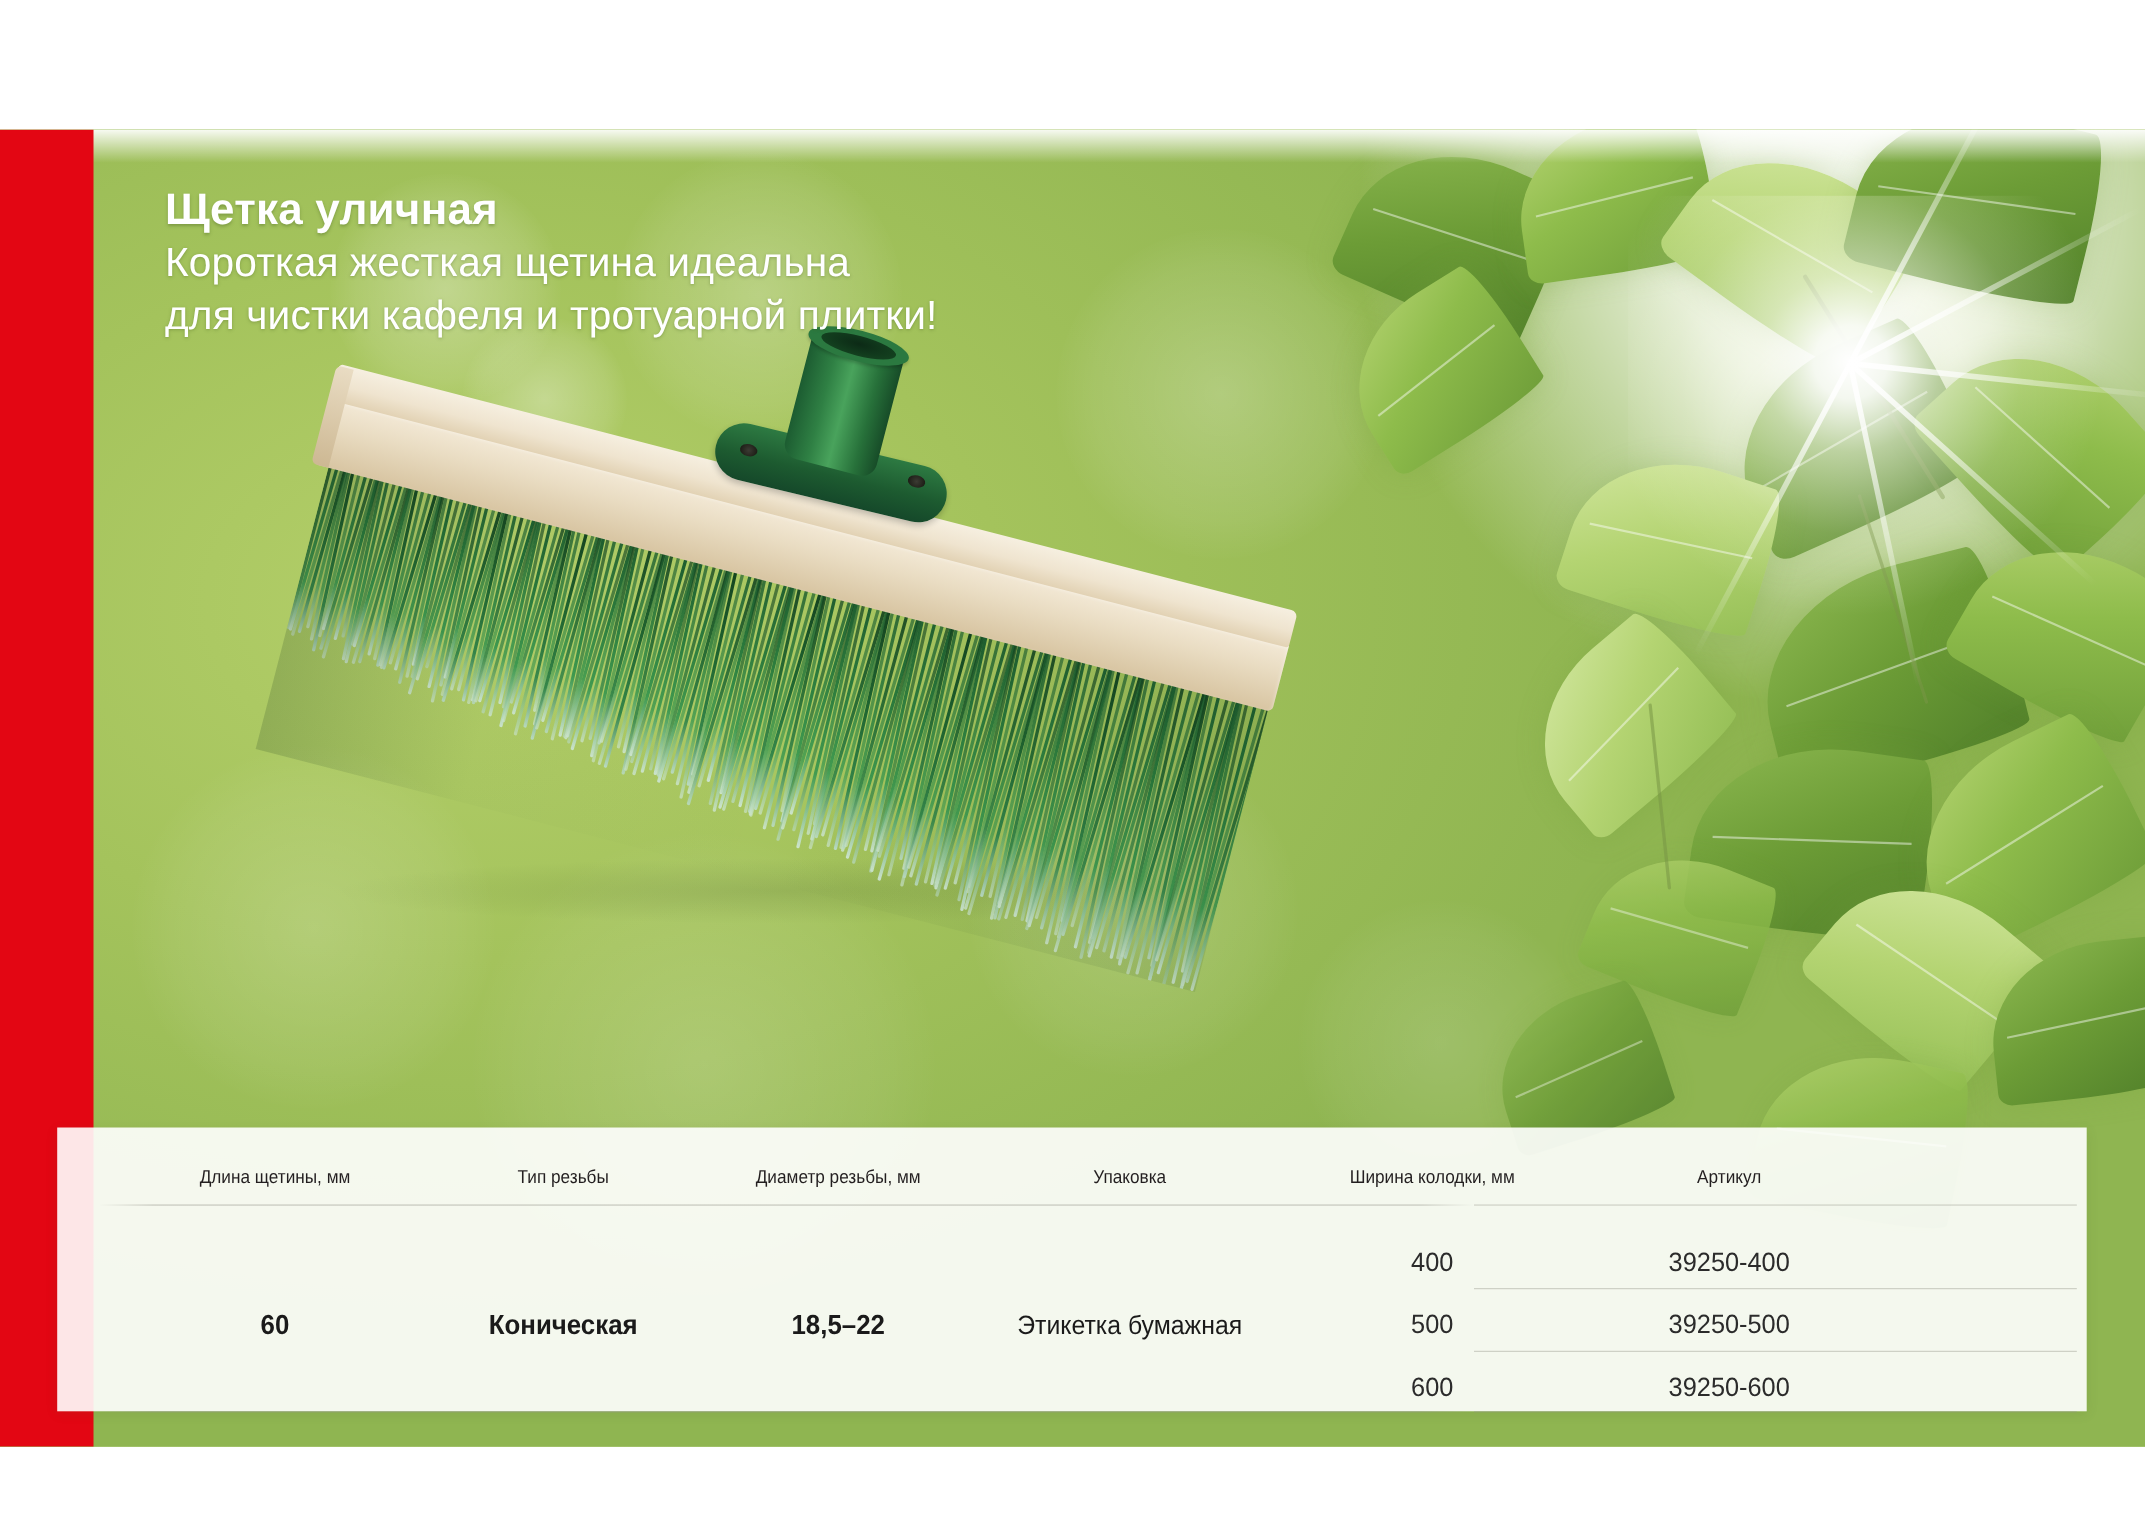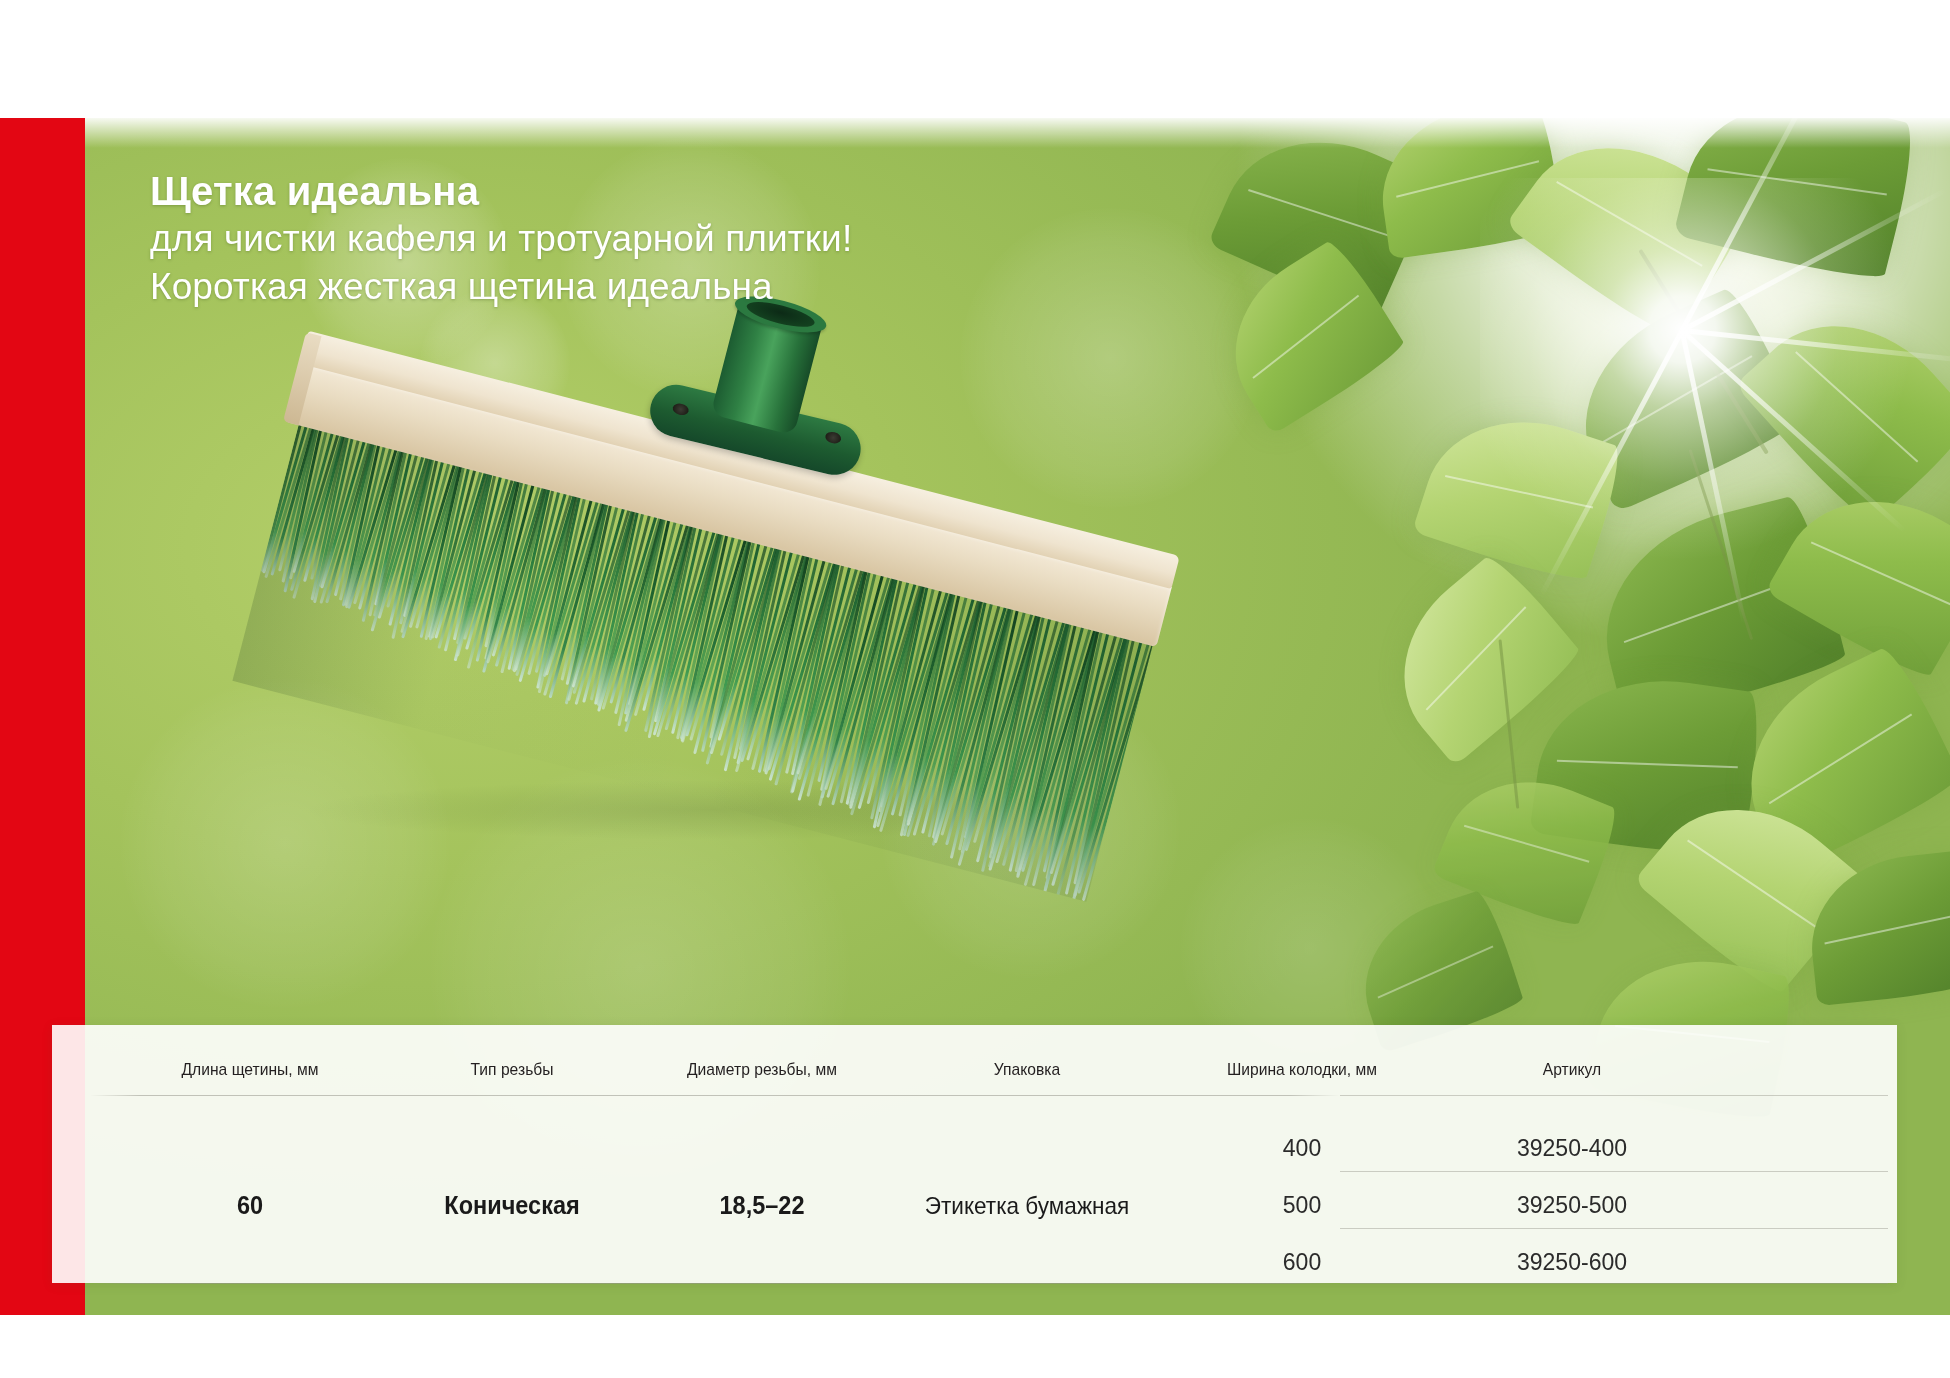--- a/index.html
+++ b/index.html
@@ -318,23 +318,23 @@
       <div class="ray" style="transform:rotate(6deg);"></div>
       <div class="ray" style="transform:rotate(42deg);"></div>
       <div class="ray" style="transform:rotate(78deg);"></div>
       <div class="ray" style="transform:rotate(118deg);"></div>
     </div>
   </div>
 
   <div id="red-stripe"></div>
 
   <div id="headline">
-    <div class="title">Щетка идеальна</div>
+    <div class="title">Щетка уличная</div>
+    <div class="sub">Короткая жесткая щетина идеальна</div>
     <div class="sub">для чистки кафеля и тротуарной плитки!</div>
-    <div class="sub">Короткая жесткая щетина идеальна</div>
   </div>
 
   <div id="product-shadow"></div>
   <div id="product">
     <div id="brush">
       <div id="bristles">
           <div class="bristle alt" style="left: 0px; height: 155.44px; transform: rotate(0deg); opacity: 0.82;"></div>
           <div class="bristle" style="left: 4px; height: 156.051px; transform: rotate(1.63821deg); opacity: 0.94;"></div>
           <div class="bristle" style="left: 8px; height: 160.353px; transform: rotate(2.18689deg); opacity: 0.64;"></div>
           <div class="bristle alt" style="left: 12px; height: 156.096px; transform: rotate(1.28113deg); opacity: 0.97;"></div>

